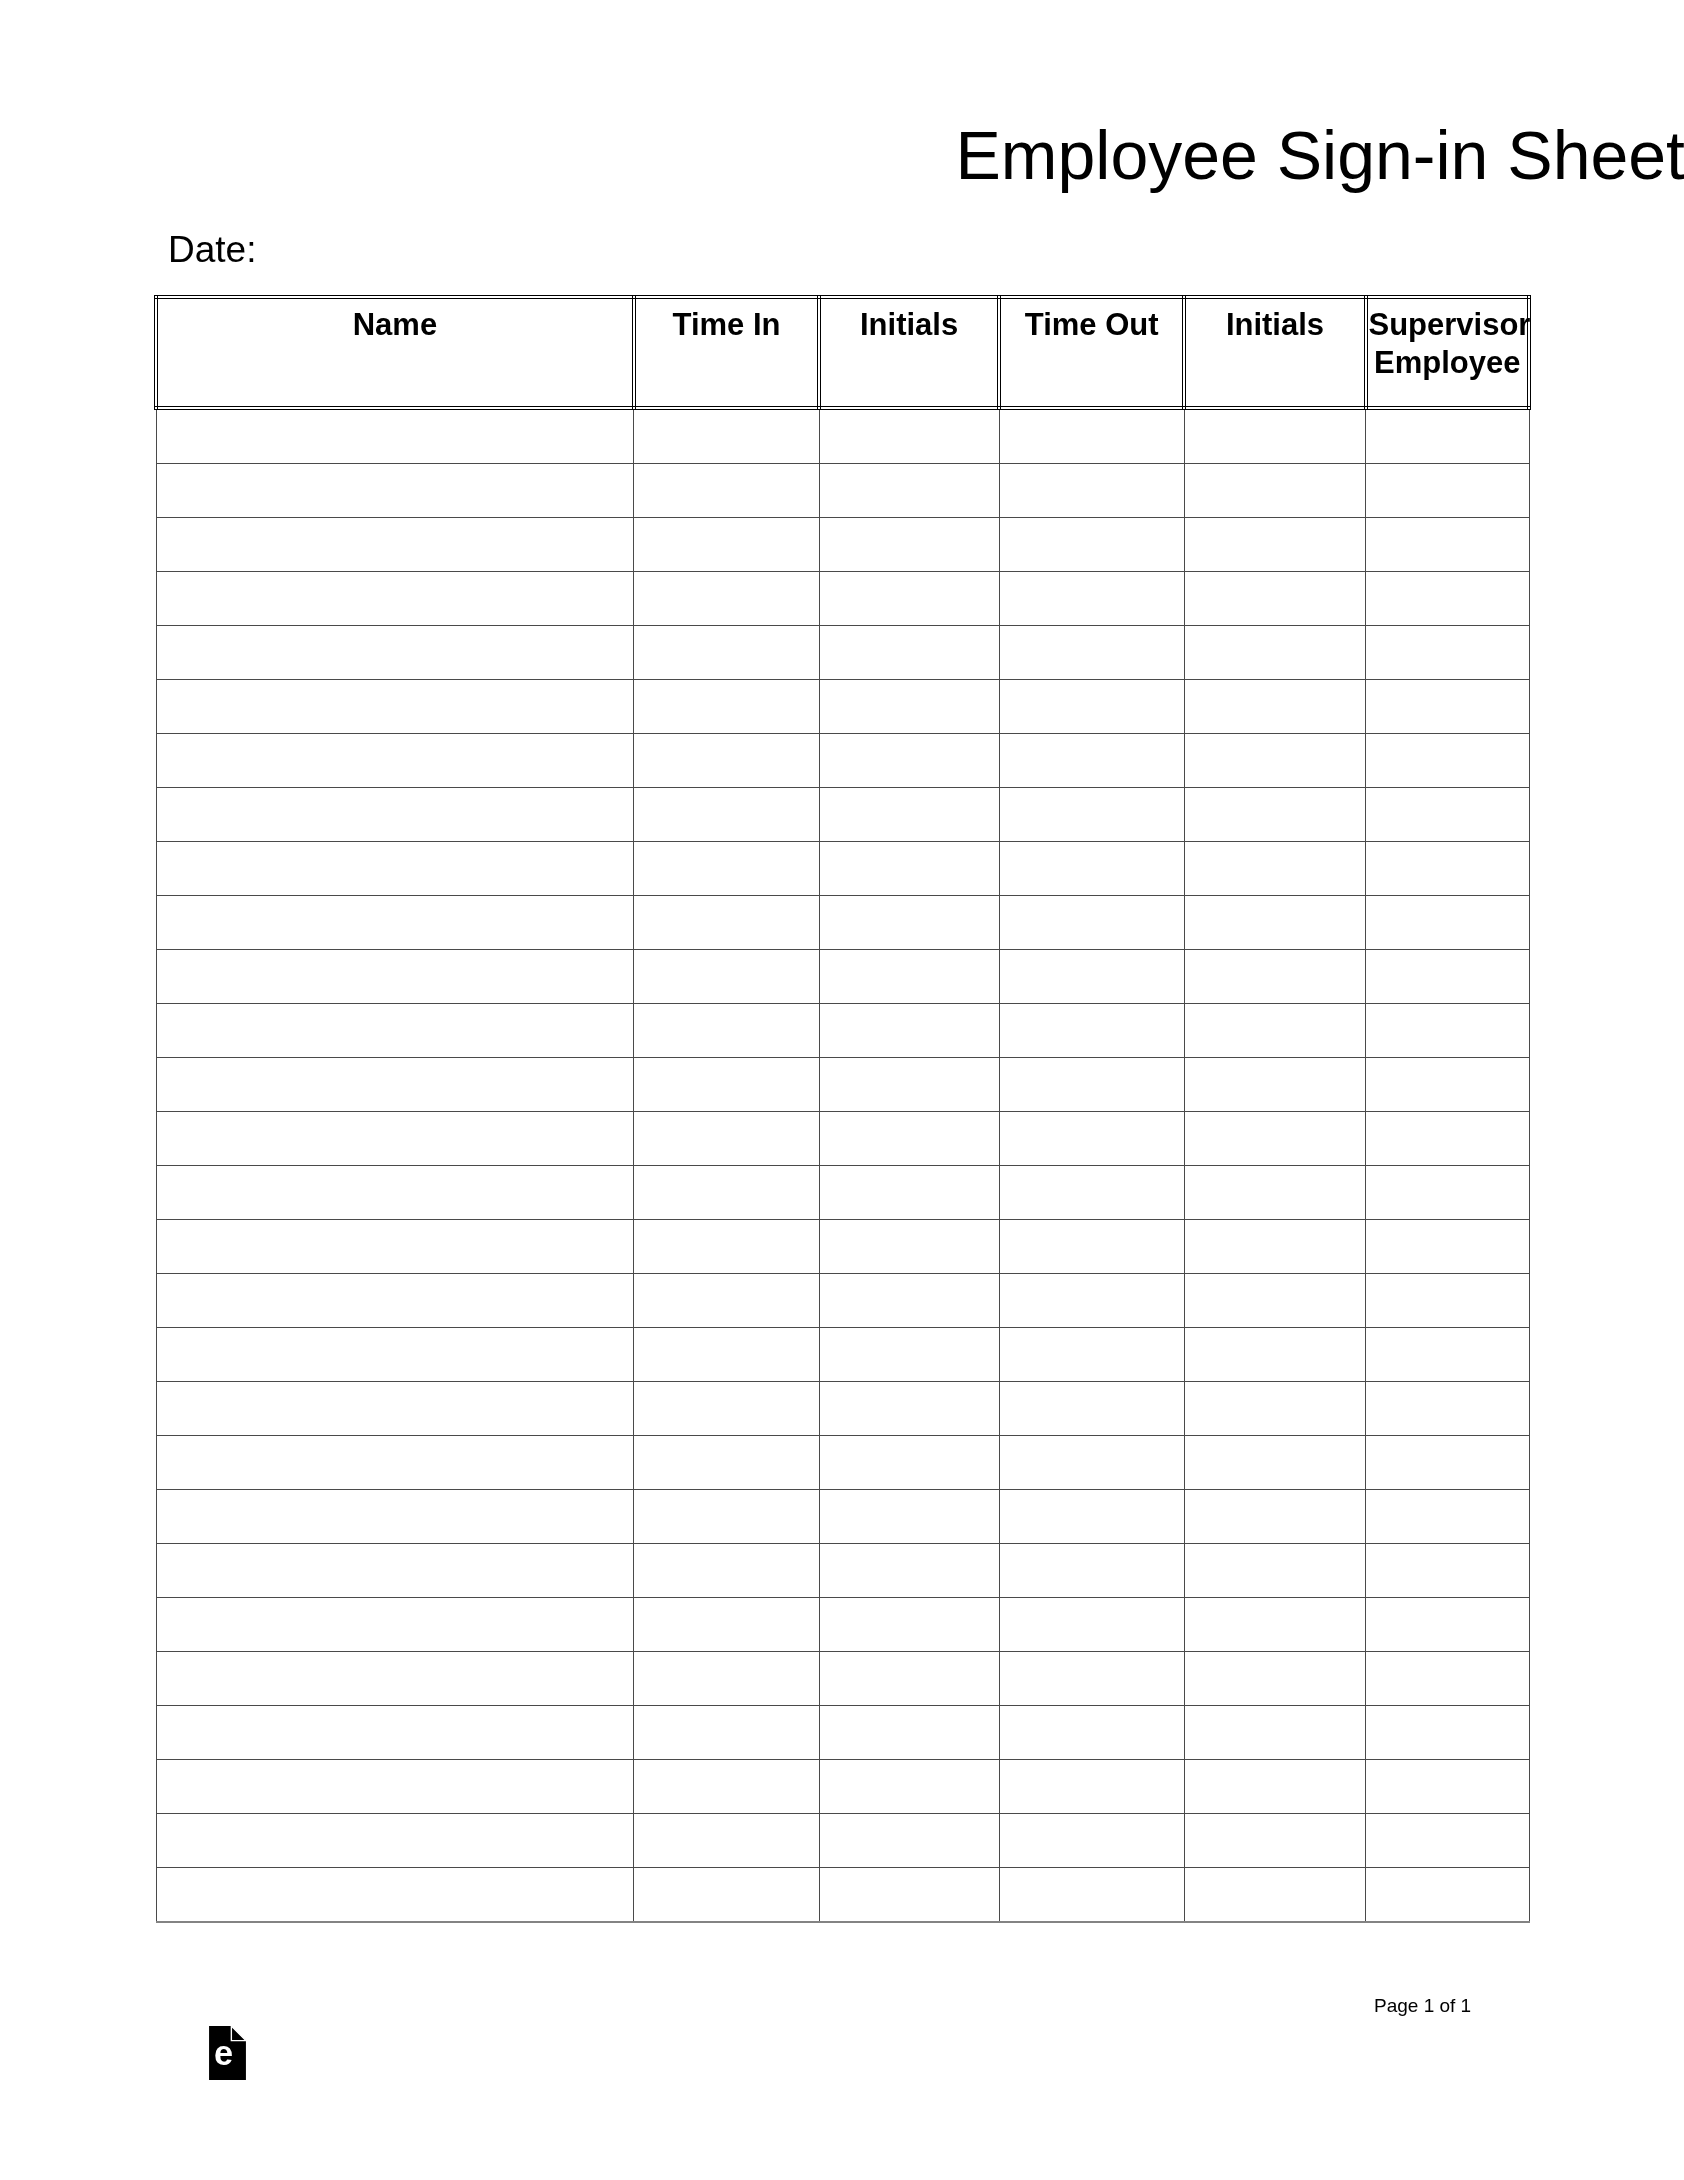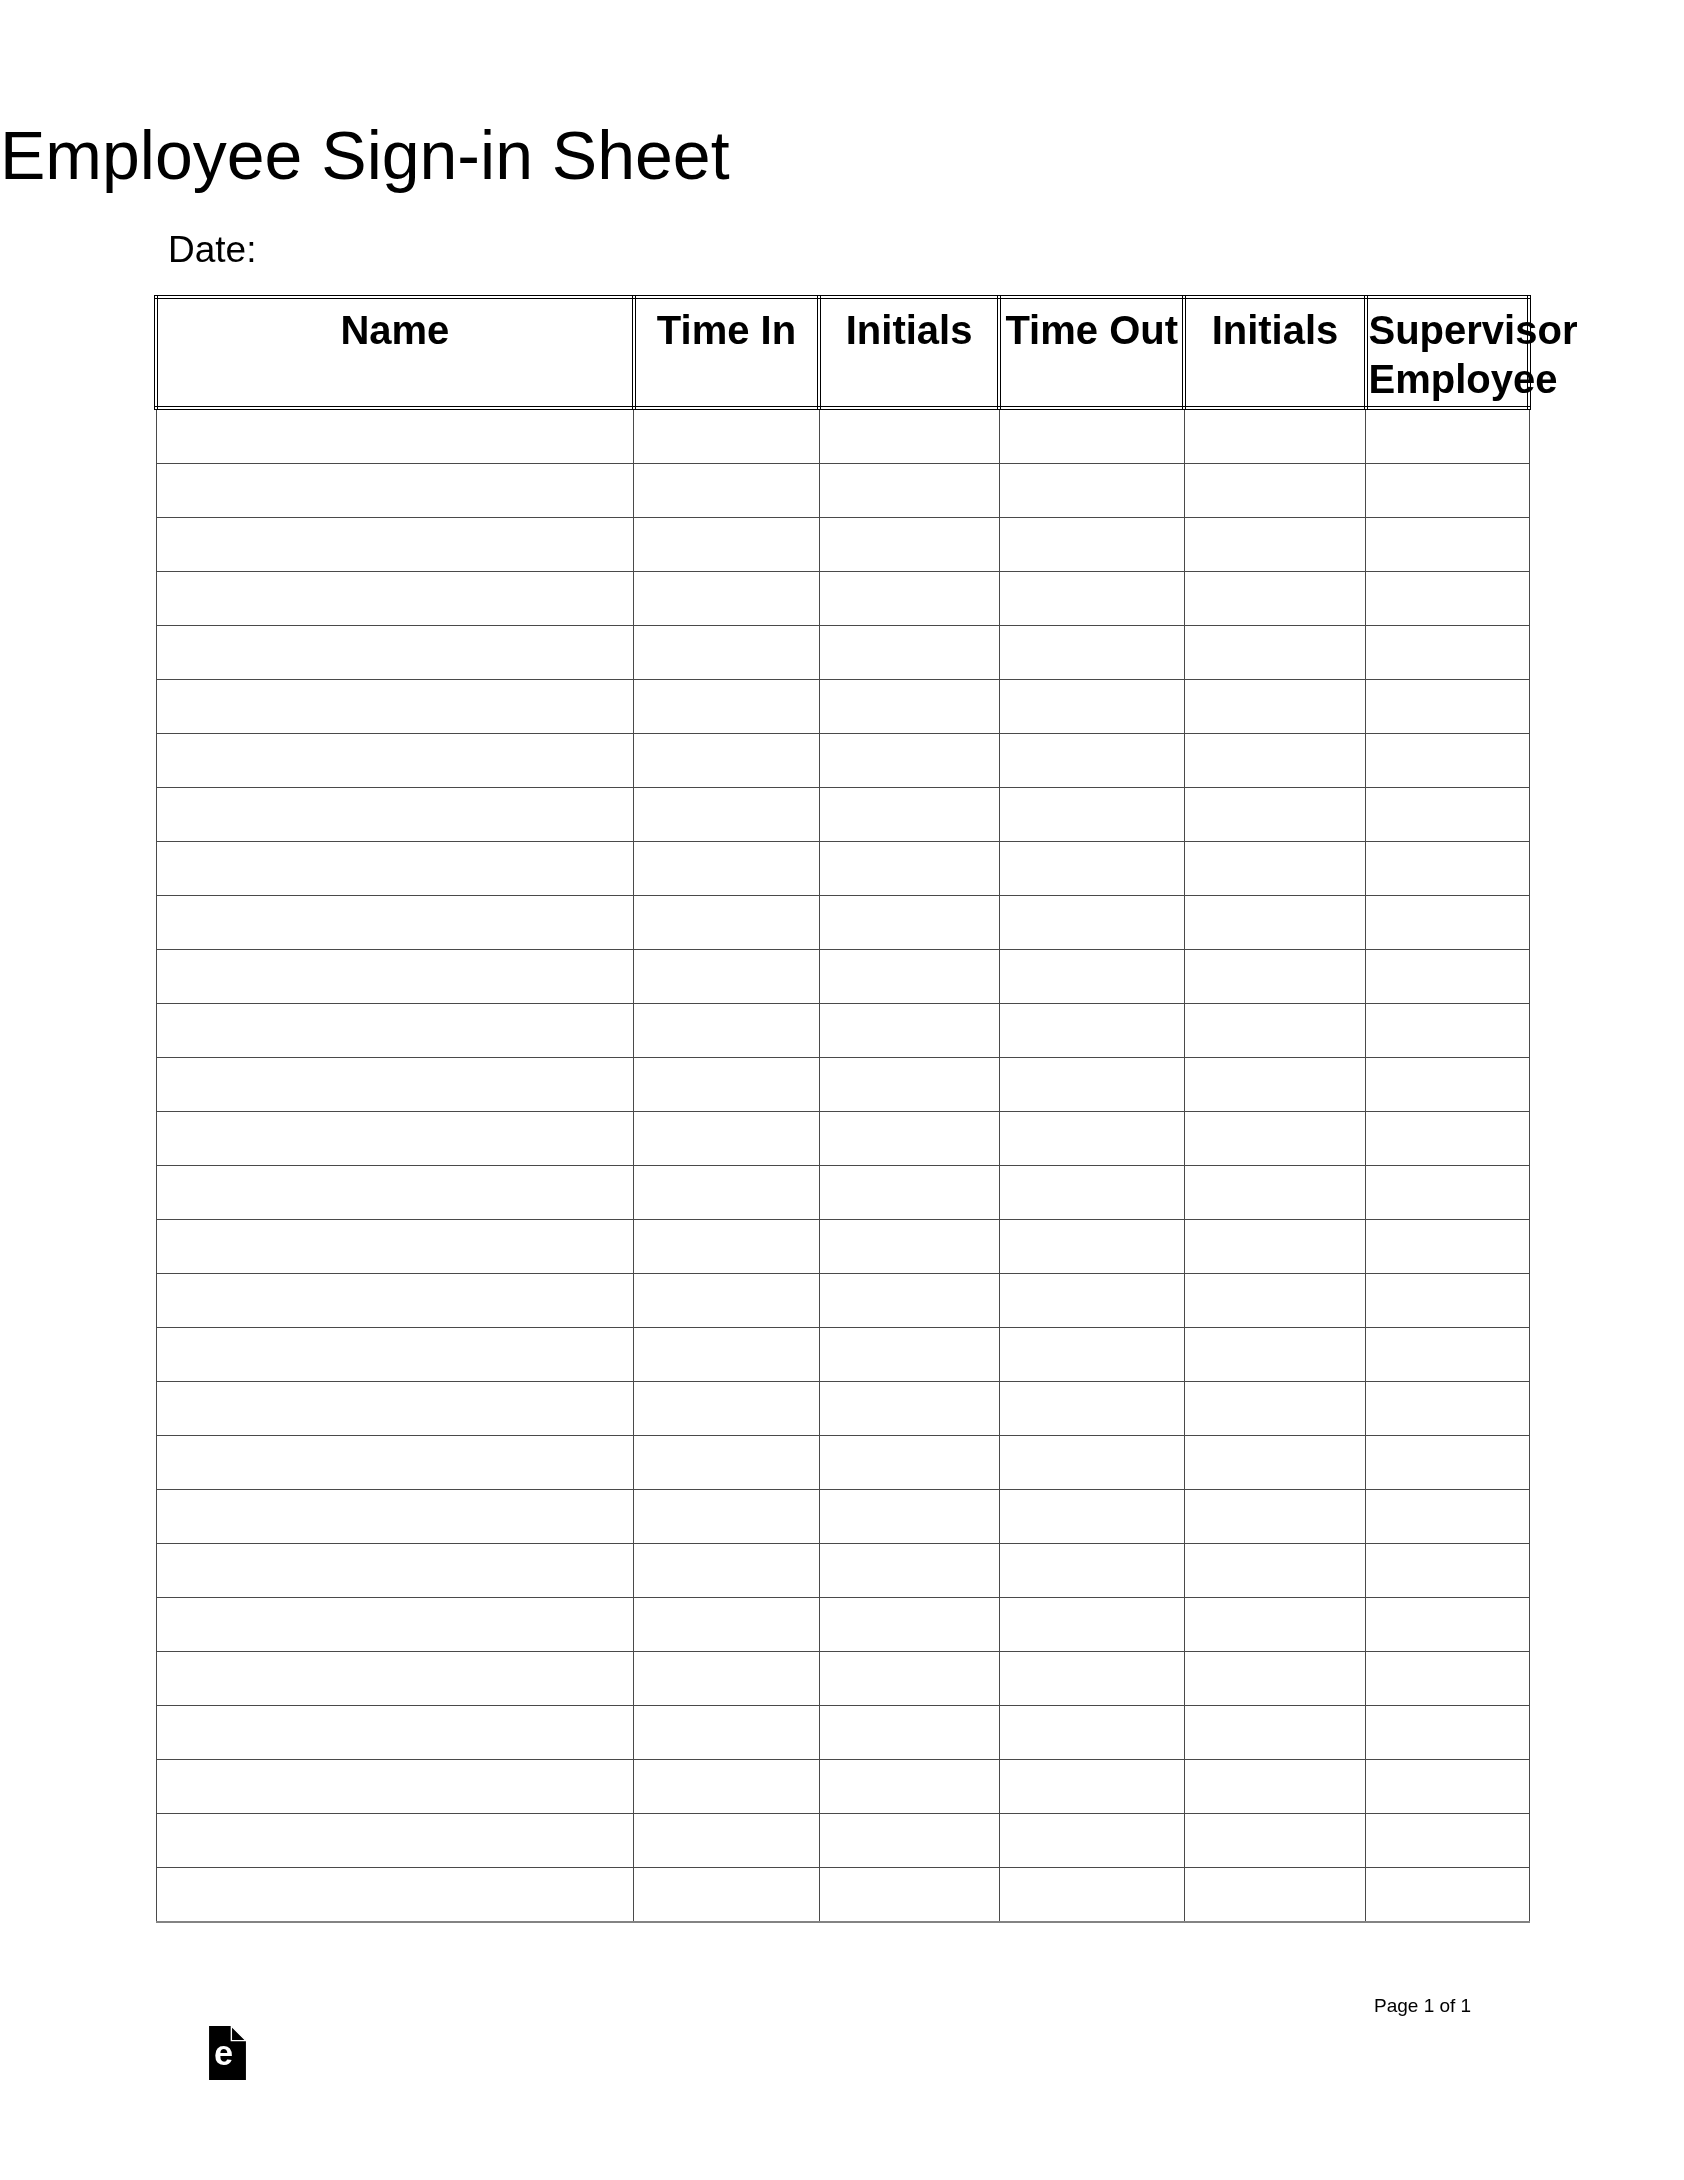--- a/index.html
+++ b/index.html
@@ -12,21 +12,21 @@
     height: 2181px;
     position: relative;
     font-family: "Liberation Sans", sans-serif;
     color: #000000;
   }
   .page-title {
     position: absolute;
     top: 118px;
     left: 0;
     width: 100%;
-    text-align: left;
+    text-align: right;
     font-size: 68px;
     font-weight: 400;
     line-height: 1.1;
     white-space: nowrap;
   }
   .date-label {
     position: absolute;
     left: 156px;
     top: 230px;
     font-size: 37px;
@@ -41,21 +41,21 @@
   }
   table.signin {
     width: 100%;
     border-collapse: collapse;
     table-layout: fixed;
     background: #ffffff;
   }
   table.signin thead th {
     height: 100px;
     border: 4.3px double #000000;
-    font-size: 40px;
+    font-size: 31px;
     font-weight: 700;
     vertical-align: top;
     text-align: center;
     padding: 6.8px 0.9px 0 0.9px;
     line-height: 1.22;
     overflow: visible;
     margin-top: 48px;
   }
   table.signin tbody td {
     height: 53px;

